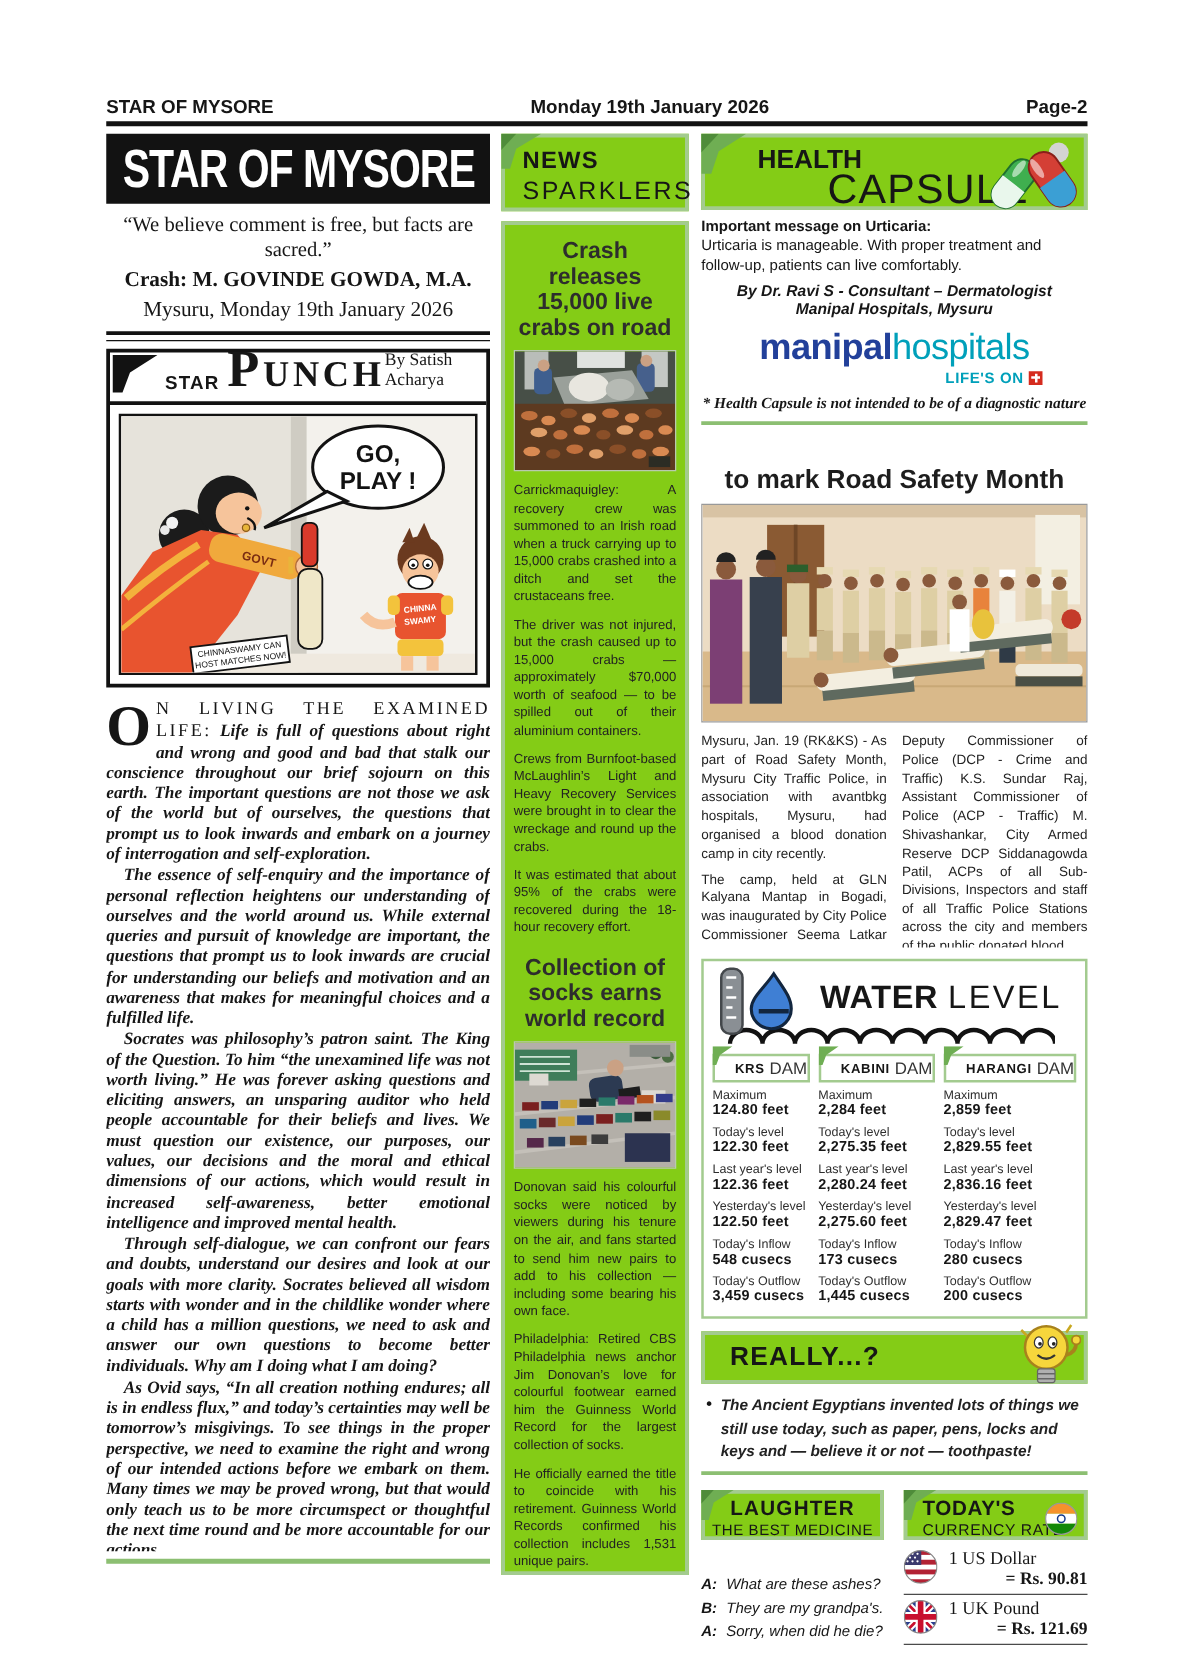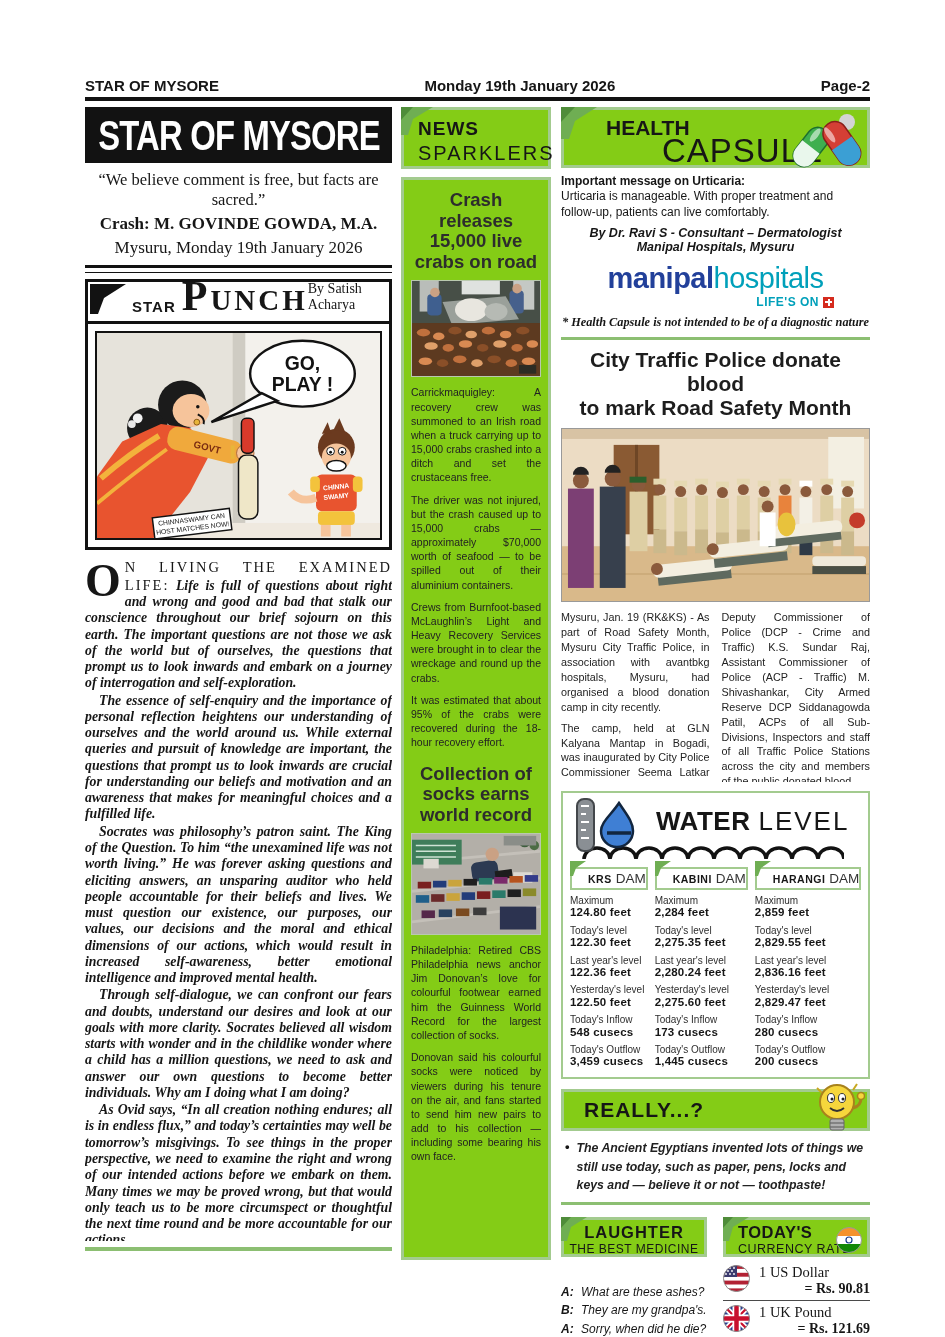--- a/index.html
+++ b/index.html
@@ -350,22 +350,23 @@
             <rect x="116" y="57" width="14" height="8" fill="#8a8a2a"></rect>
           <rect x="92" y="76" width="38" height="24" fill="#2c3350"></rect>
           <rect x="10" y="80" width="14" height="8" fill="#55284a"></rect>
             <rect x="28" y="79" width="14" height="8" fill="#28415f"></rect>
           <rect x="46" y="78" width="14" height="8" fill="#7a4a1f"></rect>
             <rect x="64" y="77" width="14" height="8" fill="#3c3c3c"></rect>
         </g>
       </svg>
 
       <div class="ns-article">
+        <p>Donovan said his colourful socks were noticed by viewers during his tenure on the air, and fans started to send him new pairs to add to his collection — including some bearing his own face.</p>
         <p>Philadelphia: Retired CBS Philadelphia news anchor Jim Donovan’s love for colourful footwear earned him the Guinness World Record for the largest collection of socks.</p>
-        <p>Donovan said his colourful socks were noticed by viewers during his tenure on the air, and fans started to send him new pairs to add to his collection — including some bearing his own face.</p>
+        <p>He officially earned the title to coincide with his retirement. Guinness World Records confirmed his collection includes 1,531 unique pairs.</p>
 
       </div>
     </div>
   </div>
 
   <div class="col-right">
 
     <div class="gbox hc-head">
       <svg class="gflag" width="36" height="34" viewBox="0 0 36 34">
           <polygon points="0,0 36,0 14,14 8,32 0,32" fill="#6fae53"></polygon>
@@ -398,21 +399,21 @@
       <span class="m2">hospitals</span>
     </div>
     <div class="lifes-on">
       <span class="lo">LIFE'S ON</span>
       <span class="plusbox"></span>
     </div>
     <div class="hc-disc">* Health Capsule is not intended to be of a diagnostic nature</div>
     <div class="g-rule"></div>
 
     <div class="tr-headline">
-      <span>City Traffic Police donate blood</span><br>
+      <br>
       <span>to mark Road Safety Month</span>
     </div>
 
     <svg class="tr-photo" viewBox="0 0 309 174">
       <rect width="309" height="174" fill="#ecdcc4"></rect>
       <rect x="0" y="0" width="309" height="10" fill="#d8c3a4"></rect>
       <rect x="52" y="16" width="46" height="90" fill="#8a5a33"></rect>
       <line x1="75" y1="16" x2="75" y2="106" stroke="#6e4626" stroke-width="3"></line>
       <rect x="268" y="8" width="36" height="72" fill="#f3efe2"></rect>
       <rect x="0" y="118" width="309" height="56" fill="#d9b98a"></rect>

